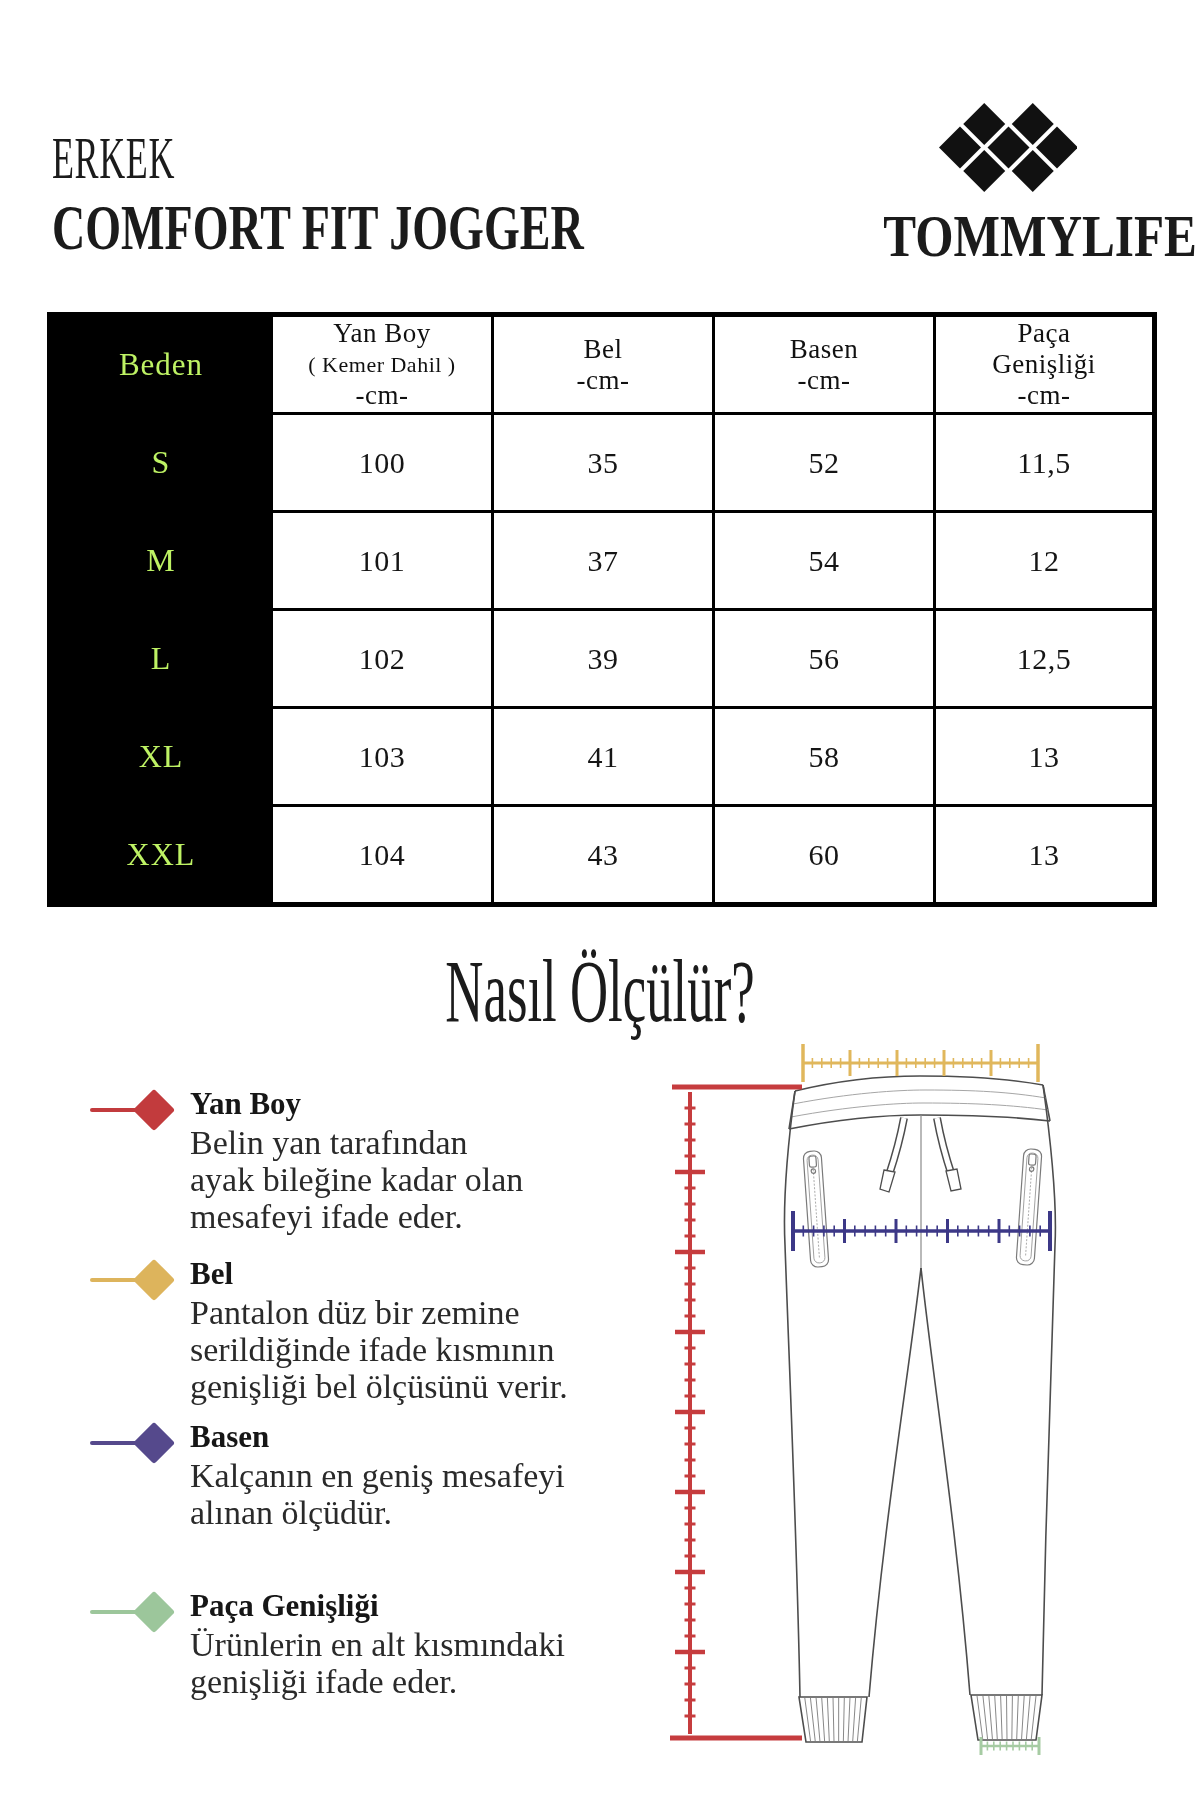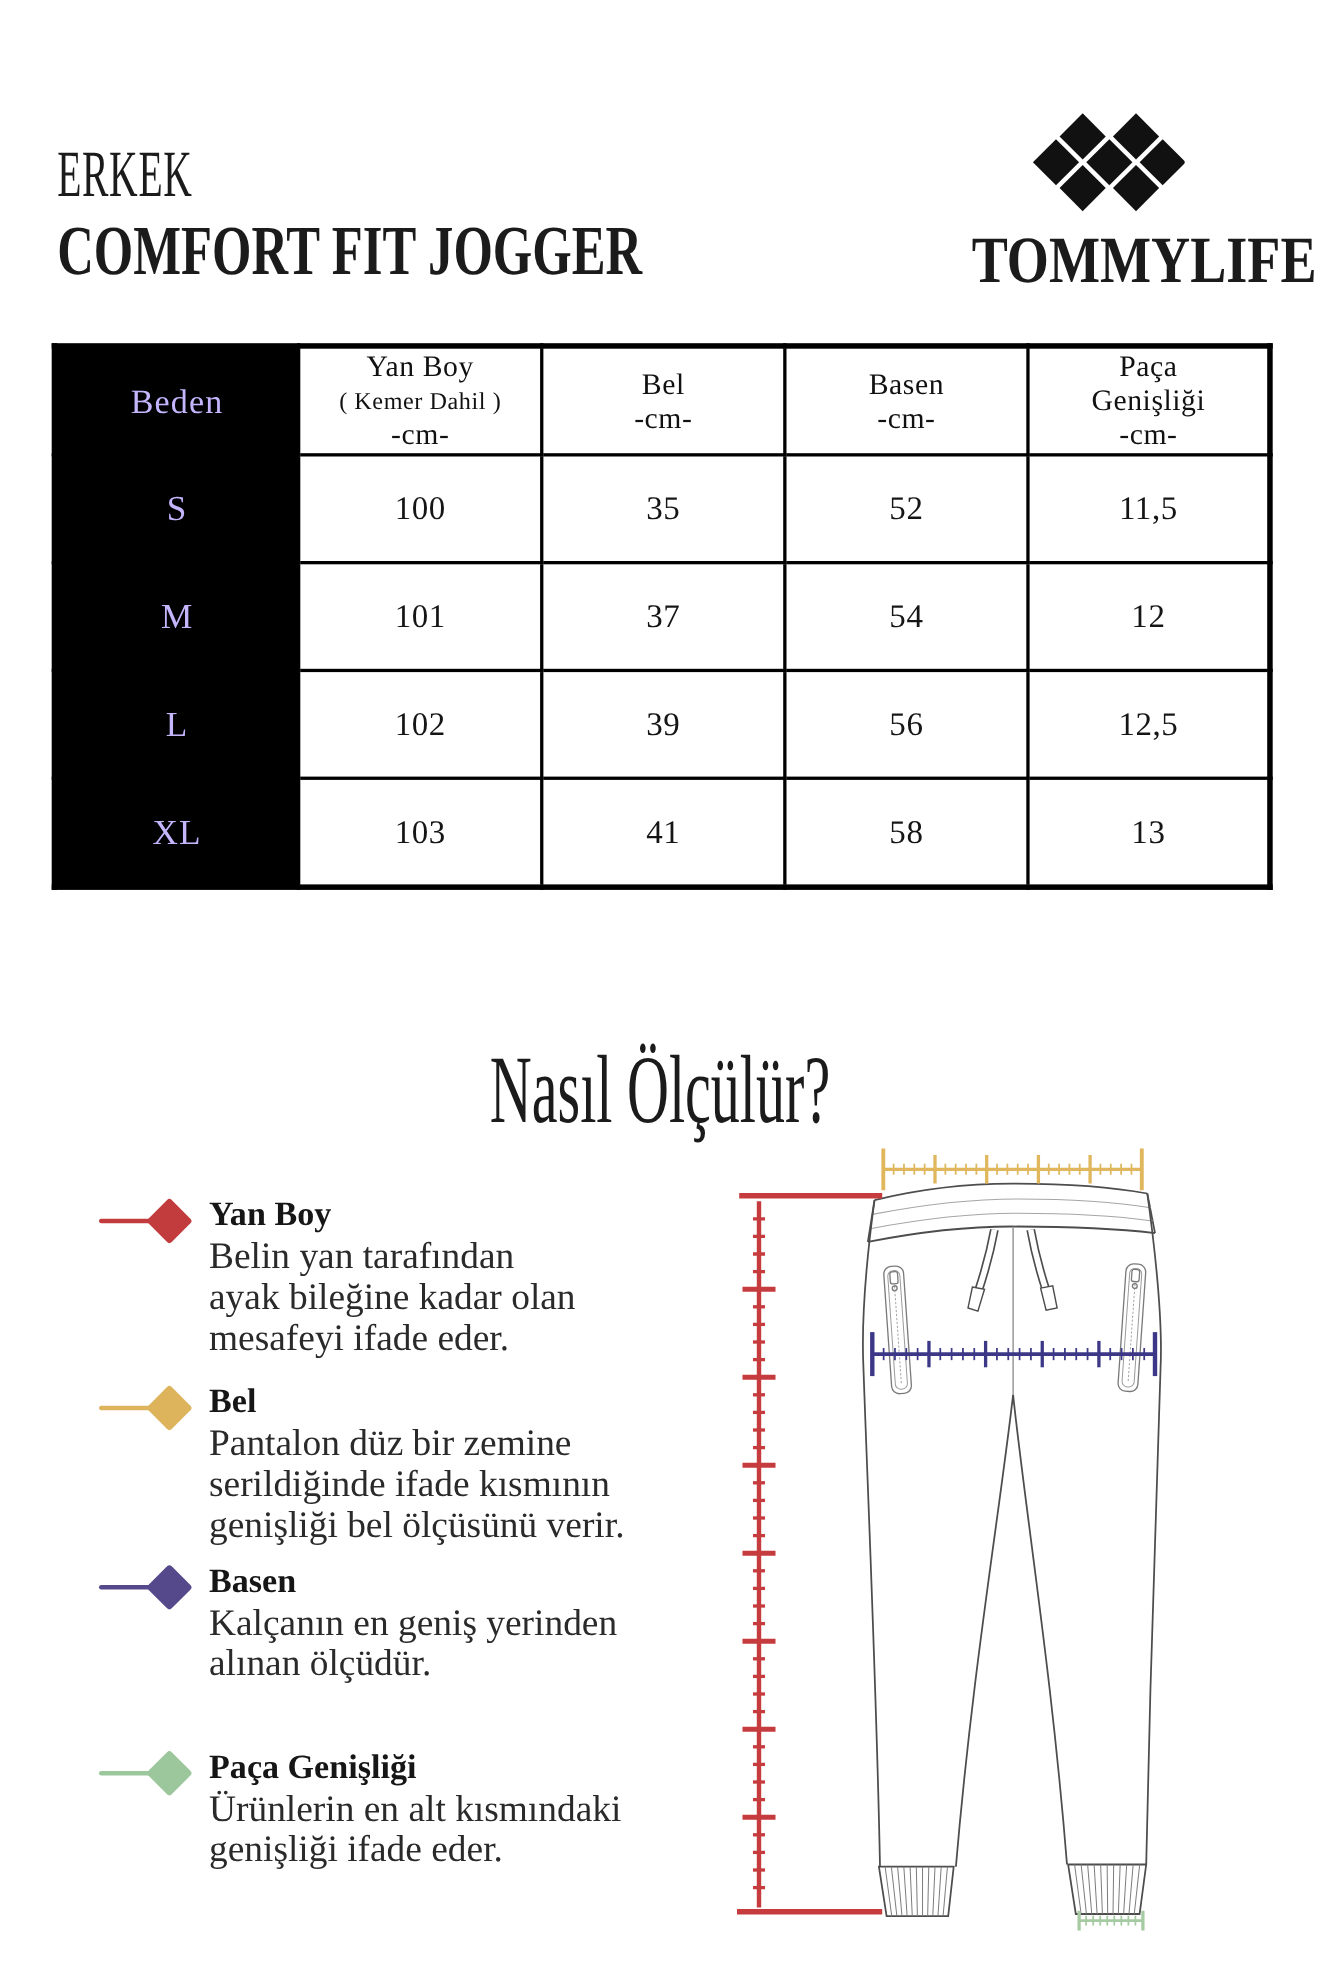--- a/index.html
+++ b/index.html
@@ -14,21 +14,21 @@
   .logo-diamonds{position:absolute;left:939px;top:100px;}
   .brand{position:absolute;left:856px;top:206px;width:304px;text-align:center;
          font-size:60px;line-height:1;font-weight:bold;transform:scaleX(.82);
          transform-origin:center top;white-space:nowrap;}
 
   
   table.sizes{position:absolute;left:47px;top:312px;width:1105px;border-collapse:collapse;
               border:5px solid #000;table-layout:fixed;}
   table.sizes th,table.sizes td{border:3px solid #000;height:95px;text-align:center;
               vertical-align:middle;padding:0;}
-  table.sizes .c0{background:#000;color:#c4b5fd;}
+  table.sizes .c0{background:#000;color:#bef264;}
   th.corner{font-size:31px;font-weight:normal;letter-spacing:1px;}
   th.sizecell{font-size:32px;font-weight:normal;letter-spacing:1px;}
   th.colhead{font-weight:normal;}
   .hl{font-size:27px;line-height:31px;letter-spacing:.5px;color:#111;}
   .hl.sub{font-size:22px;}
   td.val{font-size:30px;letter-spacing:.5px;color:#151515;}
 
   
   .measure-title{position:absolute;left:0;right:0;top:948px;text-align:center;
       font-size:88px;line-height:1;font-weight:500;transform:scaleX(.60);
@@ -114,20 +114,27 @@
       <td class="val">56</td>
       <td class="val">12,5</td>
     </tr>
     <tr>
       <th class="c0 sizecell">XL</th>
       <td class="val">103</td>
       <td class="val">41</td>
       <td class="val">58</td>
       <td class="val">13</td>
     </tr>
+    <tr>
+      <th class="c0 sizecell">XXL</th>
+      <td class="val">104</td>
+      <td class="val">43</td>
+      <td class="val">60</td>
+      <td class="val">13</td>
+    </tr>
   </tbody>
     </table>
 
   <div class="measure-title">Nasıl Ölçülür?</div>
 
   <div class="legend-item">
     <div class="lg-line" style="top: 1108px; background-color: rgb(194, 59, 61);"></div>
     <div class="lg-diamond" style="top: 1095px; background-color: rgb(194, 59, 61);"></div>
     <div class="lg-title" style="top:1087px">Yan Boy</div>
     <div class="lg-desc" style="top:1124px">
@@ -146,21 +153,21 @@
       <div>serildiğinde ifade kısmının</div>
       <div>genişliği bel ölçüsünü verir.</div>
     </div>
   </div>
 
   <div class="legend-item">
     <div class="lg-line" style="top: 1441px; background-color: rgb(85, 73, 140);"></div>
     <div class="lg-diamond" style="top: 1428px; background-color: rgb(85, 73, 140);"></div>
     <div class="lg-title" style="top:1420px">Basen</div>
     <div class="lg-desc" style="top:1457px">
-      <div>Kalçanın en geniş yerinden</div>
+      <div>Kalçanın en geniş mesafeyi</div>
       <div>alınan ölçüdür.</div>
     </div>
   </div>
 
   <div class="legend-item">
     <div class="lg-line" style="top: 1610px; background-color: rgb(156, 198, 155);"></div>
     <div class="lg-diamond" style="top: 1597px; background-color: rgb(156, 198, 155);"></div>
     <div class="lg-title" style="top:1589px">Paça Genişliği</div>
     <div class="lg-desc" style="top:1626px">
       <div>Ürünlerin en alt kısmındaki</div>

